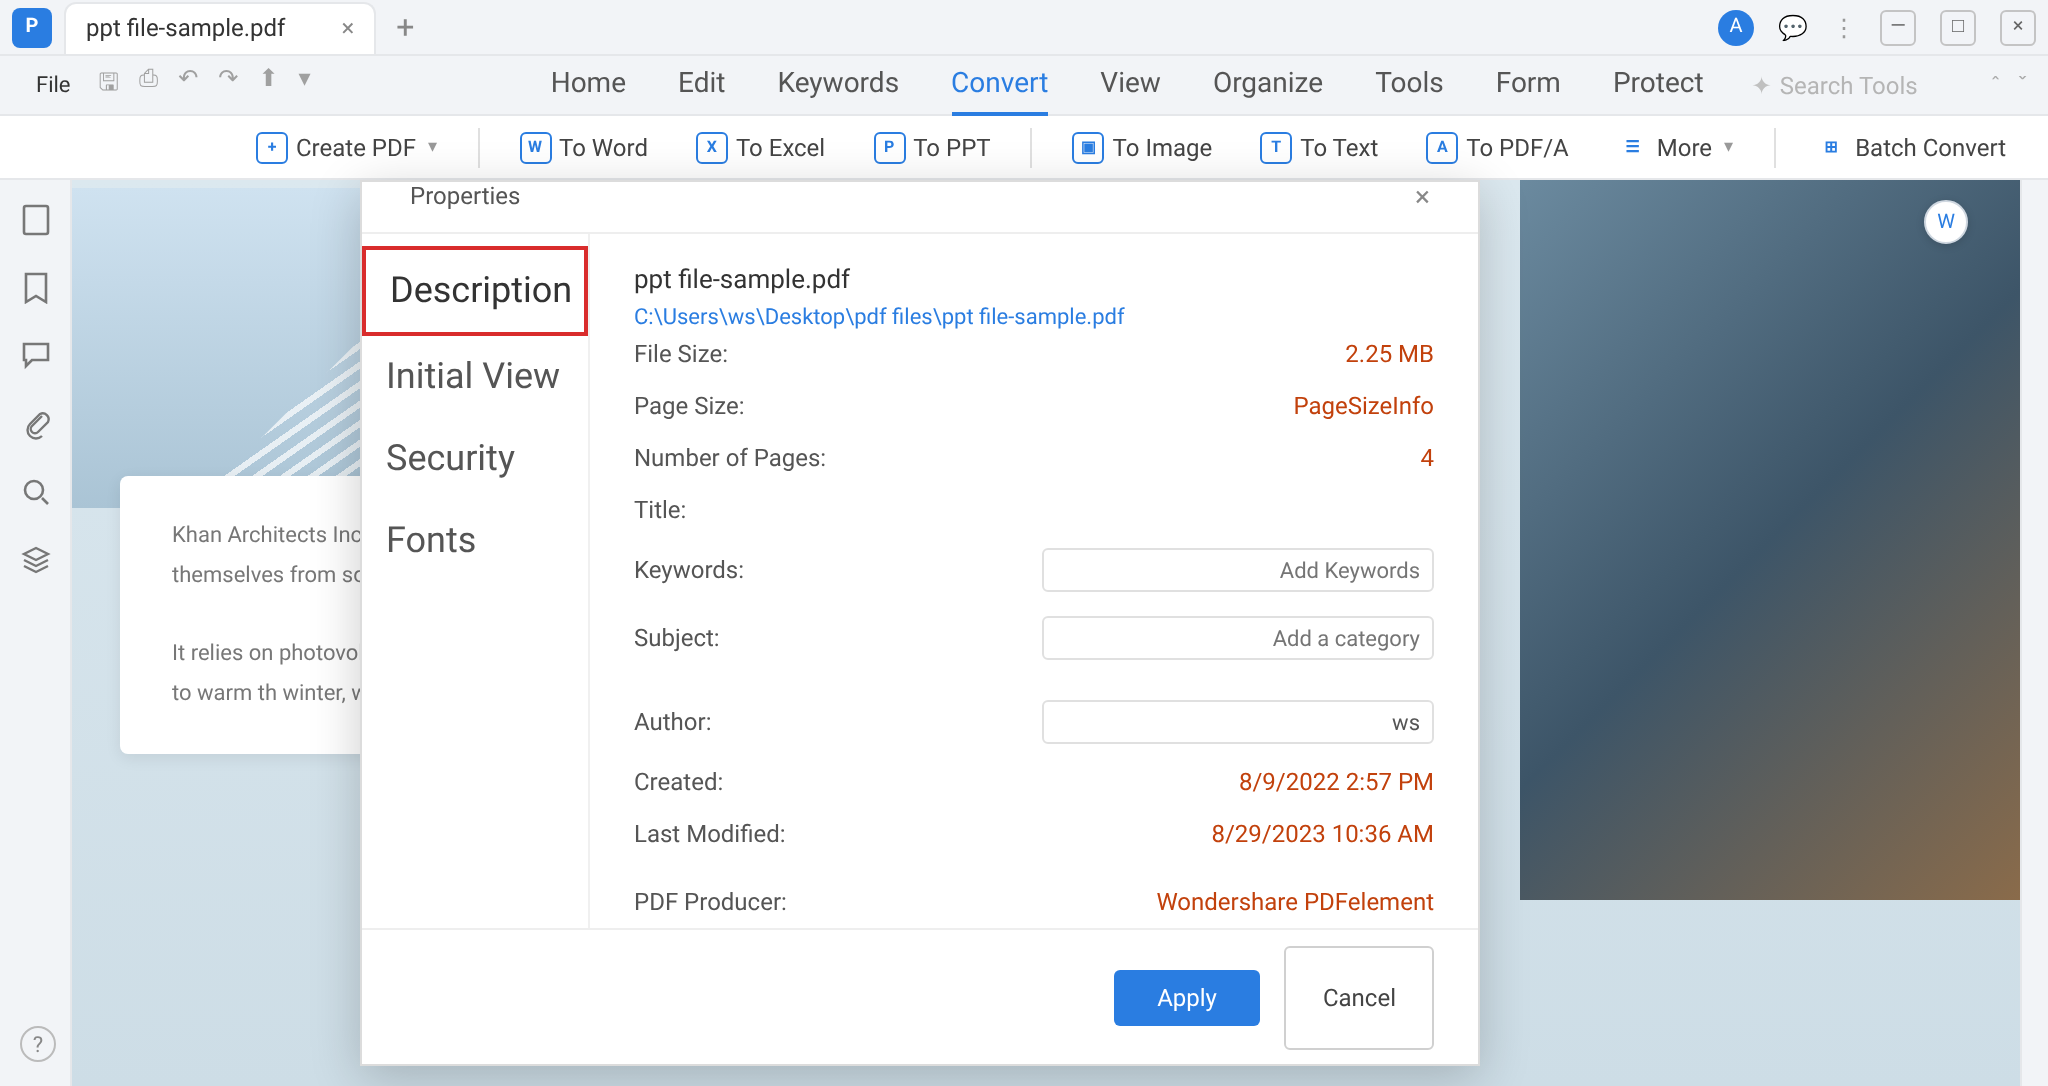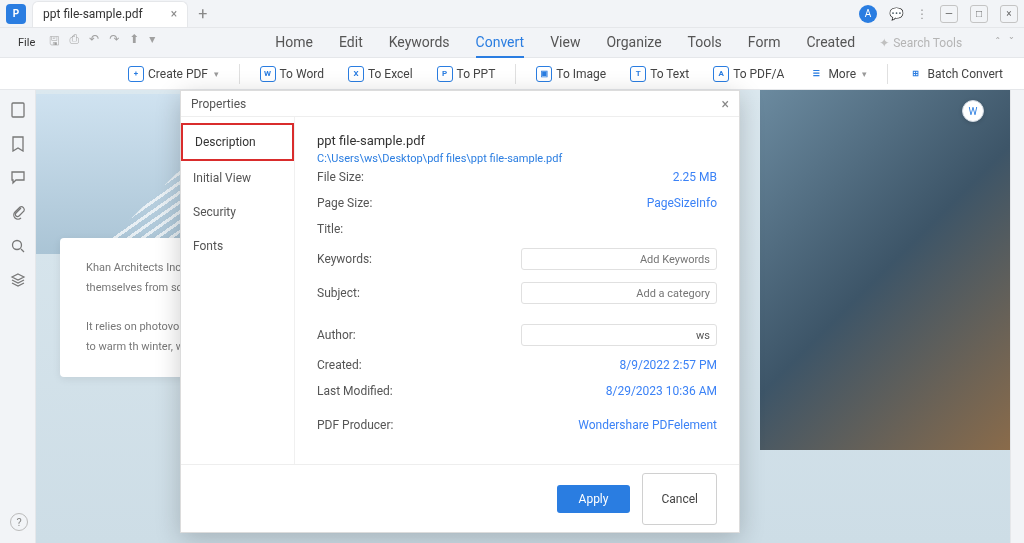--- a/index.html
+++ b/index.html
@@ -37,32 +37,32 @@
 .rr-icon { width:16px; height:16px; border-radius:50%; background:#2a7de1; color:#fff; font-size:8px; display:flex; align-items:center;justify-content:center; cursor:pointer;}
 .help-icon { position:absolute; bottom:12px; left:10px; width:18px; height:18px; border:1px solid #bbb; border-radius:50%; display:flex; align-items:center; justify-content:center; color:#888; font-size:11px; cursor:pointer; }
 
 .doc-bg { flex:1; position:relative; background:linear-gradient(to bottom,#dbe8ef 0%,#cddde6 100%); }
 .building-right { position:absolute; right:0; top:0; width:250px; height:360px; background:linear-gradient(135deg,#6b8a9f 0%,#3d5568 50%,#8a6b4a 100%); }
 .page-card { position:absolute; left:24px; top:148px; width:540px; background:#fff; padding:20px 26px; border-radius:4px; box-shadow:0 2px 8px rgba(0,0,0,0.08); color:#777; font-size:11px; line-height:1.8; }
 .building-left { position:absolute; left:0; top:4px; width:170px; height:160px; background:linear-gradient(180deg,#cfe2f0 0%,#aac4d5 100%); }
 .building-left::after { content:''; position:absolute; right:0; bottom:0; width:130px; height:110px; background:repeating-linear-gradient(-35deg,rgba(255,255,255,0.7) 0 3px,transparent 3px 8px); clip-path:polygon(15% 100%, 100% 0%, 100% 100%); }
 
 .dialog { position:absolute; left:180px; top:90px; width:560px; height:443px; background:#fff; border:1px solid #dcdcdc; box-shadow:0 6px 24px rgba(0,0,0,0.2); display:flex; flex-direction:column; z-index:10; }
-.dlg-titlebar { height:26px; display:flex; align-items:center; padding:0 10px; font-size:12px; color:#555; border-bottom:1px solid #eee; }
+.dlg-titlebar { height:26px; display:flex; align-items:flex-start; padding:0 24px; font-size:12px; color:#555; border-bottom:1px solid #eee; }
 .dlg-close { margin-left:auto; color:#888; cursor:pointer; font-size:14px; }
 .dlg-body { flex:1; display:flex; overflow:hidden; }
 .dlg-sidebar { width:114px; border-right:1px solid #f0f0f0; padding-top:6px; }
-.dlg-tab { padding:10px 12px; font-size:12px; color:#555; cursor:pointer; }
+.dlg-tab { padding:10px 12px; font-size:18px; color:#555; cursor:pointer; }
 .dlg-tab.active { border:2px solid #d92c2c; color:#333; }
 .dlg-content { flex:1; padding:16px 22px 10px 22px; font-size:12px; color:#444; overflow-y:auto; }
 .dlg-file { font-size:13px; color:#333; margin-bottom:4px; }
 .dlg-path { font-size:11px; color:#2a7de1; margin-bottom:5px; }
 .prop-row { display:flex; align-items:center; margin-bottom:12px; }
 .prop-label { width:130px; color:#555; }
-.prop-value { margin-left:auto; color:#3b82f6; text-align:right; }
+.prop-value { margin-left:auto; color:#c2410c; text-align:right; }
 .prop-input { margin-left:auto; width:196px; height:22px; border:1px solid #2a7de1; border-radius:3px; padding:2px 6px; font-size:11px; text-align:right; color:#555; }
 .prop-input.grey { border:1px solid #e0e0e0; color:#aaa; }
 .prop-input.grey2 { border:1px solid #e0e0e0; color:#555; }
 .dlg-footer { height:68px; border-top:1px solid #eee; display:flex; align-items:center; justify-content:flex-end; padding:0 22px; gap:12px; }
 .btn-primary { background:#2a7de1; color:#fff; border:none; padding:7px 22px; border-radius:3px; font-size:12px; cursor:pointer; }
 .btn-secondary { background:#fff; color:#444; border:1px solid #d0d0d0; padding:18px 18px; border-radius:3px; font-size:12px; cursor:pointer; }
 
 .float-icon { position:absolute; right:40px; top:100px; width:22px; height:22px; background:#fff; border:1px solid #cfd7e0; border-radius:50%; display:flex; align-items:center; justify-content:center; color:#2a7de1; font-size:10px; box-shadow:0 1px 4px rgba(0,0,0,0.15); z-index:5; cursor:pointer;}
 </style>
 </head>
@@ -99,21 +99,21 @@
   </div>
   <div class="main-menu">
     <div>Home</div>
     <div>Edit</div>
     <div>Keywords</div>
     <div class="active">Convert</div>
     <div>View</div>
     <div>Organize</div>
     <div>Tools</div>
     <div>Form</div>
-    <div>Created</div>
+    <div>Protect</div>
   </div>
   <div class="search-tools">
     <span style="color:#c0c0c0">✦</span>
     <span>Search Tools</span>
   </div>
   <div class="chev-toggle">
     <span>ˆ</span>
     <span>ˇ</span>
   </div>
 </div>
@@ -228,20 +228,24 @@
 
       <div class="prop-row">
           <span class="prop-label">File Size:</span>
           <span class="prop-value">2.25 MB</span>
         </div>
       <div class="prop-row">
           <span class="prop-label">Page Size:</span>
           <span class="prop-value">PageSizeInfo</span>
         </div>
       <div class="prop-row">
+          <span class="prop-label">Number of Pages:</span>
+          <span class="prop-value">4</span>
+        </div>
+      <div class="prop-row">
           <span class="prop-label">Title:</span>
         </div>
       <div class="prop-row">
           <span class="prop-label">Keywords:</span>
           <input class="prop-input grey" placeholder="Add Keywords" style="">
         </div>
       <div class="prop-row">
           <span class="prop-label">Subject:</span>
           <input class="prop-input grey" placeholder="Add a category" style="">
         </div>

